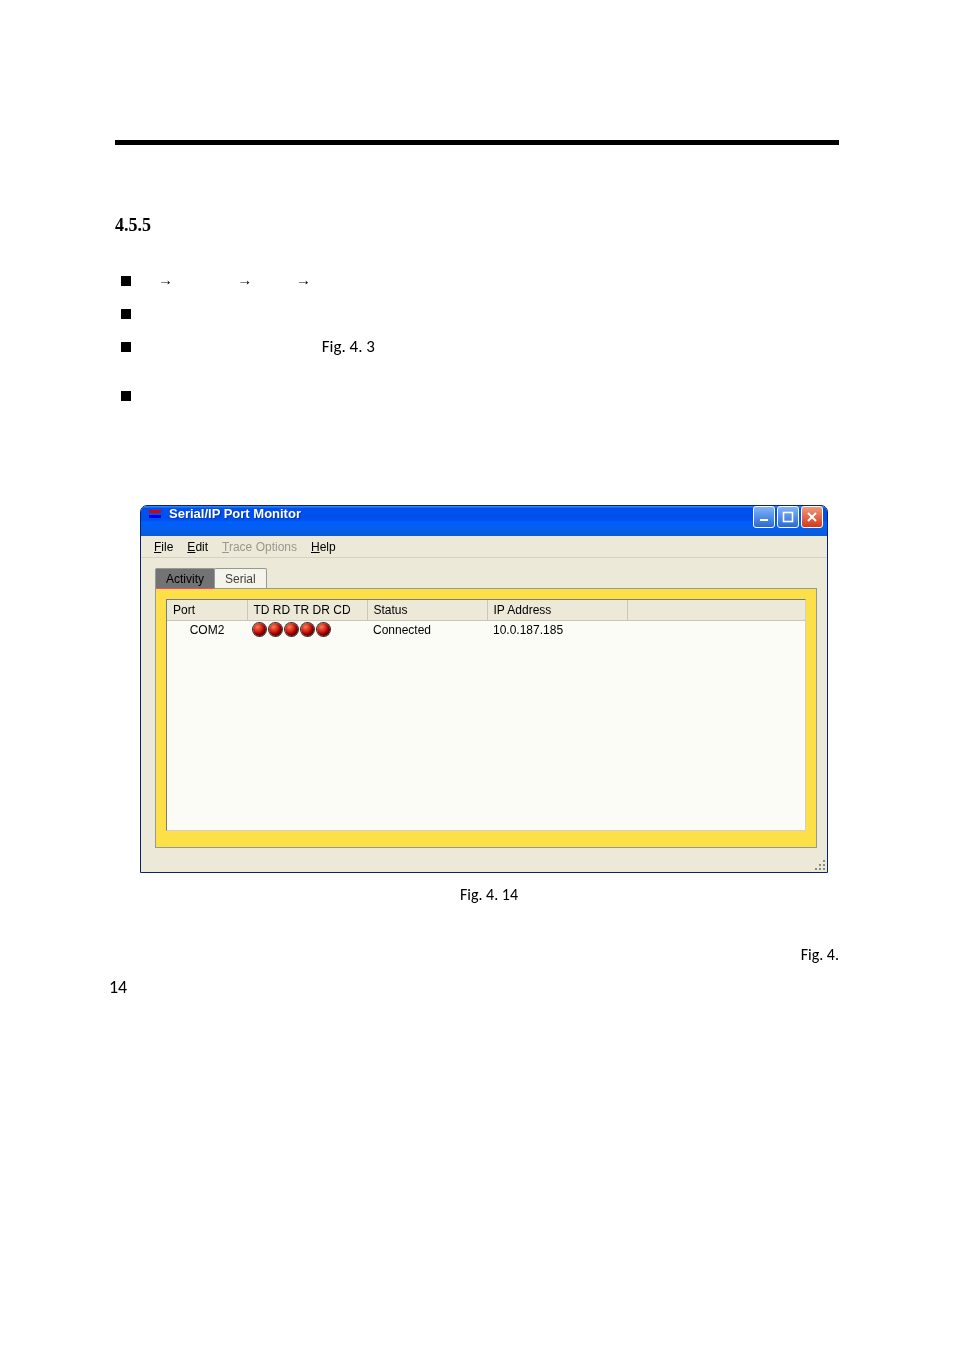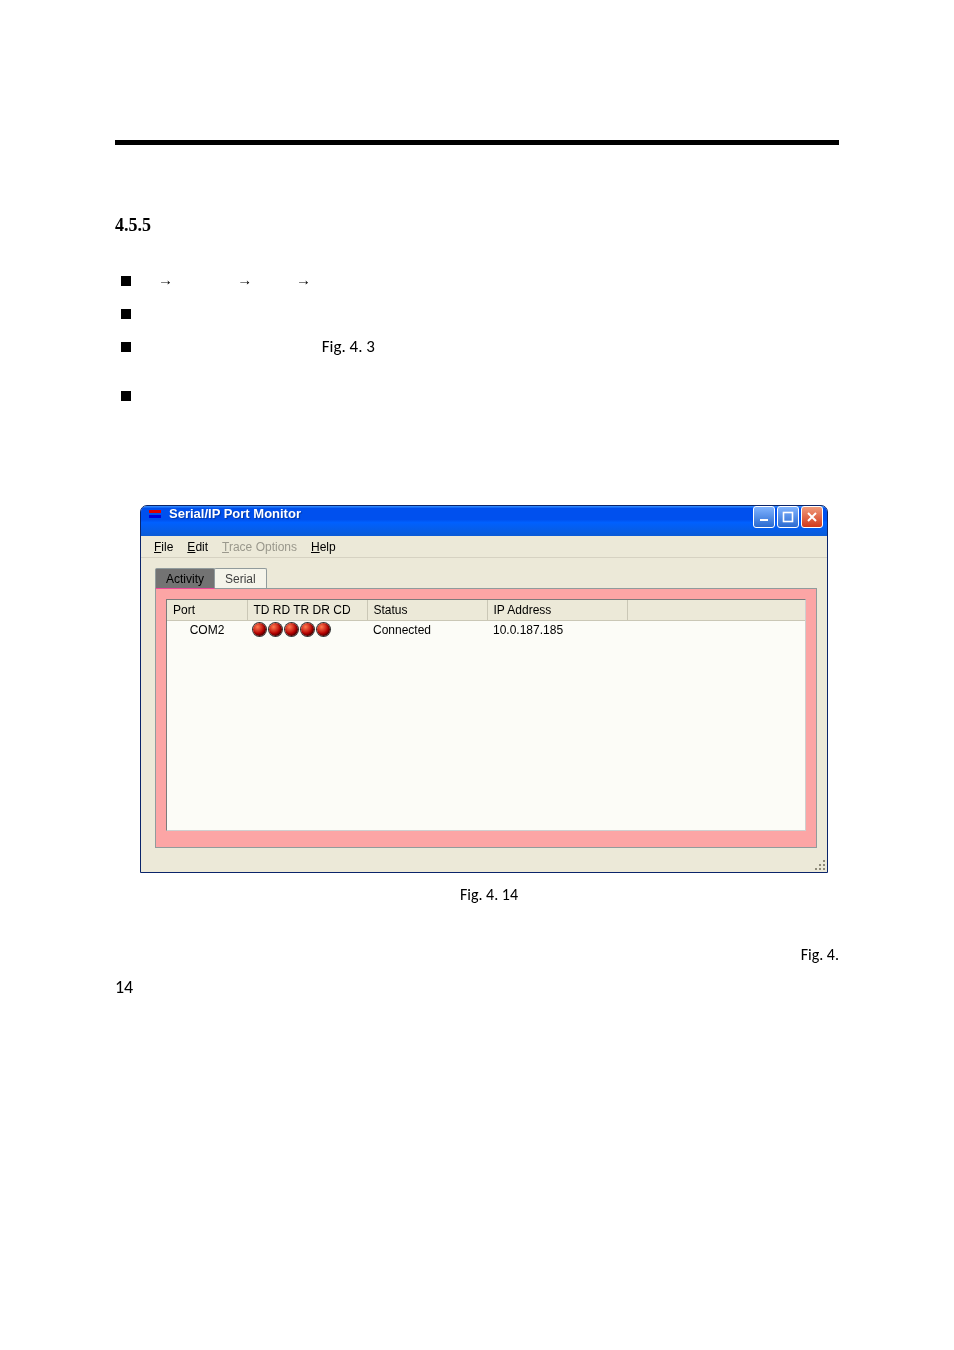--- a/index.html
+++ b/index.html
@@ -30,39 +30,39 @@
 
   .menubar { height: 22px; background: #ece9d8; display: flex; align-items: center; padding-left: 6px; font-family: Tahoma, sans-serif; font-size: 12px; border-bottom: 1px solid #d6d2c2; }
   .menuitem { padding: 2px 7px; color: #000; }
   .menuitem.disabled { color: #9a988c; }
   .menuitem .u { text-decoration: underline; }
 
   .clientarea { background: #ece9d8; height: calc(100% - 52px); padding: 8px 10px 8px 14px; position: relative; }
   .tabs { display: flex; align-items: flex-end; height: 22px; font-family: Tahoma, sans-serif; font-size: 12px; }
   .tab { padding: 3px 10px 2px 10px; border: 1px solid #919b9c; border-bottom: none; background: #f5f4ea; margin-right: -1px; border-radius: 2px 2px 0 0; position: relative; color: #404040; }
   .tab.active { background: #737373; border-bottom: 1px solid #ec4899; margin-bottom: -1px; color: #000; }
-  .tabpanel { border: 1px solid #919b9c; background: #fca5a5; height: 260px; padding: 10px 10px; }
+  .tabpanel { border: 1px solid #919b9c; background: #fde047; height: 260px; padding: 10px 10px; }
   .tabpanel-inner { border: 1px inset #cfcfcf; background: #fcfcf7; height: 232px; }
 
   table.grid { width: 100%; border-collapse: collapse; font-family: Tahoma, sans-serif; font-size: 12px; color: #000; }
   table.grid th { background: #ece9d8; border: 1px solid #cac7b6; border-top: none; height: 20px; font-weight: normal; text-align: left; padding: 2px 6px; }
   table.grid th.first { border-left: none; }
   table.grid th.last { border-right: none; }
   table.grid td { padding: 2px 6px; height: 18px; vertical-align: middle; }
   .leds { display: flex; gap: 3px; }
   .led { width: 13px; height: 13px; border-radius: 50%; background: radial-gradient(circle at 35% 30%, #ff7b50 0%, #b60000 55%, #5a0000 100%); box-shadow: inset -1px -1px 2px rgba(0,0,0,.5), 0 0 0 1px #333; }
 
   .resize-grip { position: absolute; right: 0; bottom: 0; width: 16px; height: 16px; }
   .resize-grip svg { width: 16px; height: 16px; }
 
   .fig-caption { position: absolute; left: 0; width: 100%; text-align: center; font-family: Calibri, sans-serif; font-size: 16px; padding-left: 24px; }
   #cap1 { top: 885px; }
   .para2 { position: absolute; left: 115px; top: 940px; width: 724px; font-size: 16px; line-height: 1.9; }
   .para2 .figref { font-family: Calibri, sans-serif; }
-  .pg14 { position: absolute; left: 115px; top: 976px; font-family: Calibri, sans-serif; font-size: 18px; text-align: right; }
+  .pg14 { position: absolute; left: 109px; top: 976px; font-family: Calibri, sans-serif; font-size: 18px; text-align: right; }
 </style>
 </head>
 <body>
 
 <div class="page">
   <hr class="hr-thick">
 
   <div class="section-num">4.5.5</div>
 
   <div class="bullets">

